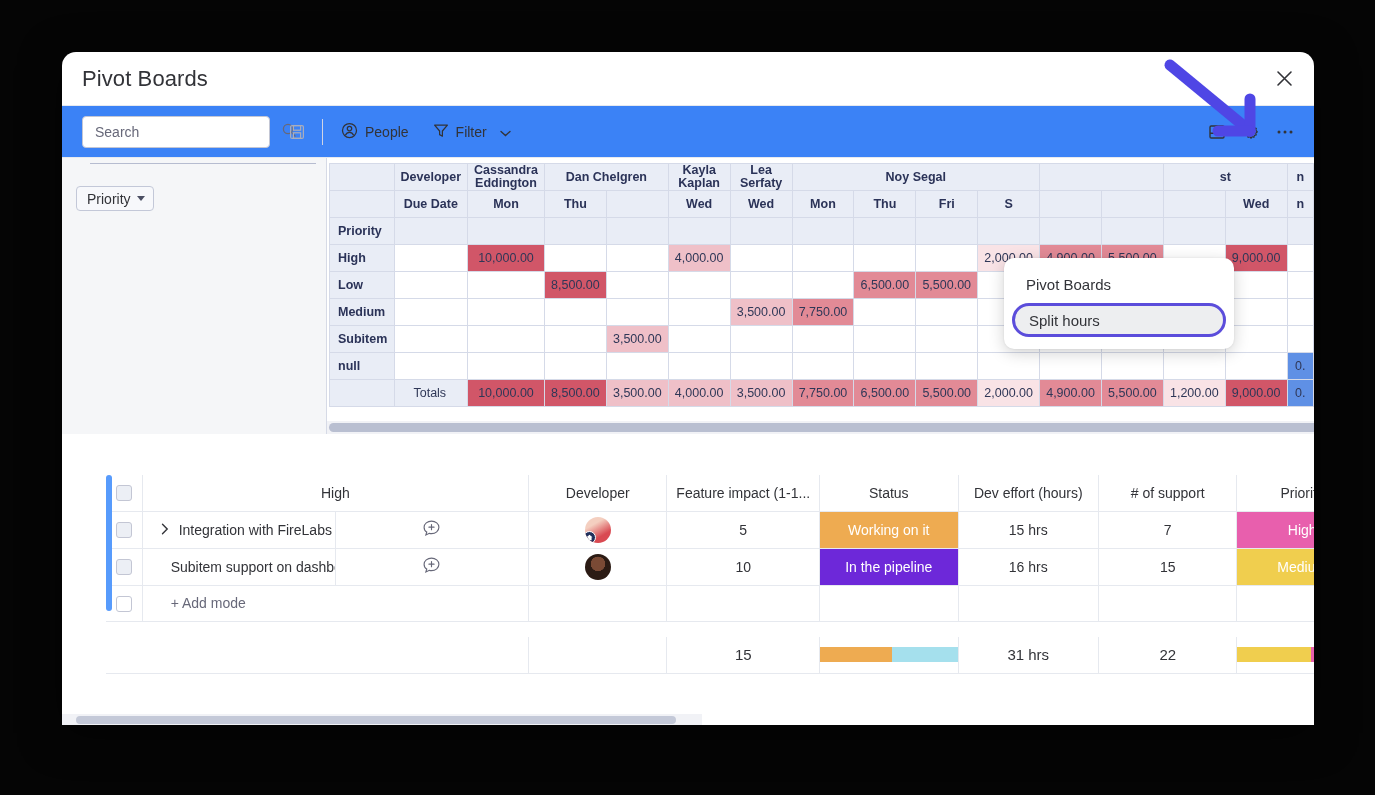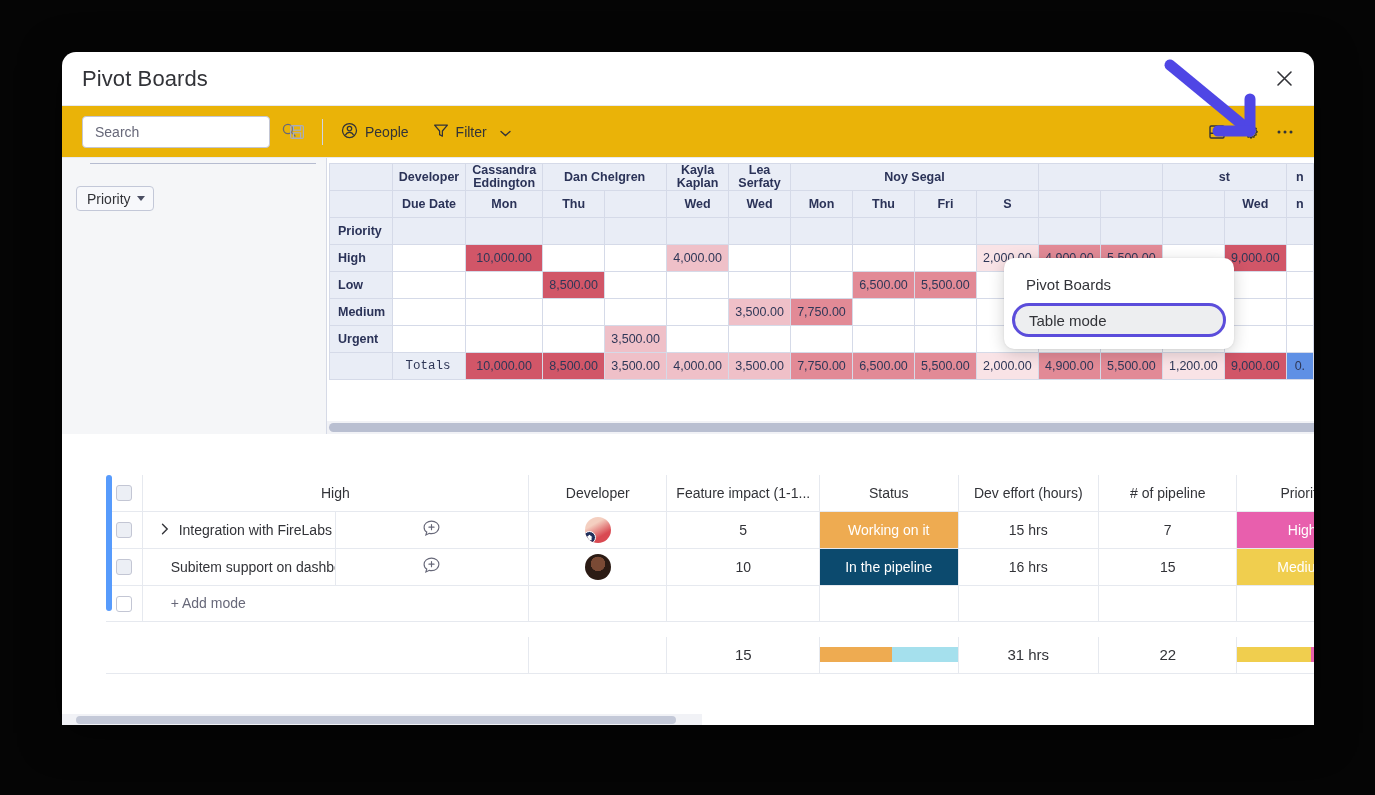--- a/index.html
+++ b/index.html
@@ -40,21 +40,21 @@
     cursor: pointer; color: #323338;
   }
   .close-btn svg { display:block; }
   
   .toolbar {
     height: 52px;
     border-top: 1px solid #e6e9ef;
     display: flex; align-items: center;
     padding: 0 18px 0 20px;
     position: relative;
-    background: #eab308;
+    background: #3b82f6;
   }
   .search-box {
     width: 188px; height: 32px;
     border: 1px solid #c3c6d4; border-radius: 4px;
     display: flex; align-items: center;
     padding: 0 8px 0 12px; gap: 6px;
     background: #fff;
   }
   .search-box input {
     border: none; outline: none; flex: 1;
@@ -130,21 +130,21 @@
     overflow: hidden;
   }
   table.pivot th { background: #e9edf6; font-weight: bold; color: #2b3358; }
   .rowlabel { background:#e9edf6; font-weight:bold; text-align:left !important; padding-left:8px !important; }
   .corner { background:#e9edf6; }
   .lbl-col { width: 68px; }
   .fld-col { width: 72px; }
   .d-col   { width: 65px; }
   td.val { background: #fff; }
   .totals td { font-weight: bold; }
-  .totlabel { background:#e9edf6; text-align:center; padding-right:8px !important; font-weight:bold;font-family:Liberation Mono, monospace; }
+  .totlabel { background:#e9edf6; text-align:center; padding-right:8px !important; font-weight:bold; }
   .hscroll {
     position: absolute; left: 0; right: 0; bottom: 0;
     height: 13px; background: #f1f2f6;
   }
   .hscroll .thumb {
     position: absolute; left: 2px; top: 2px;
     height: 9px; width: 1175px; border-radius: 5px;
     background: #b9bfd1;
   }
   
@@ -455,36 +455,54 @@
               <td class="val d-col"></td>
               <td class="val d-col"></td>
               <td class="val d-col"></td>
               <td class="val d-col"></td>
               <td class="val d-col"></td>
               <td class="val d-col" style="background: rgb(249, 227, 230);">1,200.00</td>
               <td class="val d-col"></td>
               <td class="val d-col"></td>
             </tr>
             <tr>
-              <th class="rowlabel lbl-col">Urgent</th>
+              <th class="rowlabel lbl-col">Subitem</th>
               <td class="val"></td>
               <td class="val d-col"></td>
               <td class="val d-col"></td>
               <td class="val d-col" style="background: rgb(239, 192, 200);">3,500.00</td>
               <td class="val d-col"></td>
               <td class="val d-col"></td>
               <td class="val d-col"></td>
               <td class="val d-col"></td>
               <td class="val d-col"></td>
               <td class="val d-col"></td>
               <td class="val d-col"></td>
               <td class="val d-col"></td>
               <td class="val d-col"></td>
               <td class="val d-col"></td>
               <td class="val d-col"></td>
+            </tr>
+            <tr>
+              <th class="rowlabel lbl-col">null</th>
+              <td class="val"></td>
+              <td class="val d-col"></td>
+              <td class="val d-col"></td>
+              <td class="val d-col"></td>
+              <td class="val d-col"></td>
+              <td class="val d-col"></td>
+              <td class="val d-col"></td>
+              <td class="val d-col"></td>
+              <td class="val d-col"></td>
+              <td class="val d-col"></td>
+              <td class="val d-col"></td>
+              <td class="val d-col"></td>
+              <td class="val d-col"></td>
+              <td class="val d-col"></td>
+              <td class="val d-col" style="background: rgb(95, 144, 229);">0.</td>
             </tr>
             <tr class="totals">
               <th class="totlabel lbl-col"></th>
               <td class="totlabel fld-col">Totals</td>
               <td class="d-col" style="background: rgb(209, 86, 104);">10,000.00</td>
               <td class="d-col" style="background: rgb(209, 86, 104);">8,500.00</td>
               <td class="d-col" style="background: rgb(239, 192, 200);">3,500.00</td>
               <td class="d-col" style="background: rgb(239, 192, 200);">4,000.00</td>
               <td class="d-col" style="background: rgb(239, 192, 200);">3,500.00</td>
               <td class="d-col" style="background: rgb(226, 138, 150);">7,750.00</td>
@@ -502,40 +520,40 @@
       <div class="hscroll">
         <div class="thumb"></div>
       </div>
     </div>
 
     <div class="dropdown" id="view-dd">
         <div class="dd-item">
           <span>Pivot Boards</span>
         </div>
         <div class="dd-item sel">
-          <span>Table mode</span>
+          <span>Split hours</span>
         </div>
       </div>
   </div>
 
   <div class="board">
 
 
     <div style="position:relative">
       <div class="grp-bar" style="left:44px; top:0; height:136px;"></div>
       <table class="board-tbl" id="board-table">
         <thead>
             <tr>
               <th class="cb-col"><span class="checkbox"></span></th>
               <th class="item-col" colspan="2" style="width: 385px;">High</th>
               <th class="dev-col">Developer</th>
               <th class="impact-col">Feature impact (1-1...</th>
               <th class="status-col">Status</th>
               <th class="effort-col">Dev effort (hours)</th>
-              <th class="req-col"># of pipeline</th>
+              <th class="req-col"># of support</th>
               <th class="prio-col">Priority</th>
             </tr>
           </thead>
         <tbody>
             <tr>
               <td class="cb-col"><span class="checkbox"></span></td>
               <td class="item-col">
                 <span class="item-cell">
                   <span><svg width="8" height="12" viewBox="0 0 8 12" fill="none" stroke="#323338" stroke-width="1.4" stroke-linecap="round">
                       <path d="M1.5 1.3 L6.2 6 L1.5 10.7"></path>
@@ -570,21 +588,21 @@
                   <span>Subitem support on dashboards</span>
                 </span>
               </td>
               <td class="chat-col"><span><svg width="19" height="19" viewBox="0 0 20 20" fill="none" stroke="#676879" stroke-width="1.2">
                     <path d="M10 2.2c4.3 0 7.8 2.9 7.8 6.6s-3.5 6.6-7.8 6.6c-.8 0-1.6-.1-2.3-.3l-3.6 1.7.9-3.1C3.3 13 2.2 11 2.2 8.8 2.2 5.1 5.7 2.2 10 2.2z"></path>
                     <path d="M10 5.9v5.4M7.3 8.6h5.4" stroke-linecap="round"></path>
                   </svg></span></td>
               <td class="dev-col"><span class="avatar" style="background:radial-gradient(circle at 50% 38%, #7a4a35 0 34%, #2b1b14 36% 100%)"></span></td>
               <td class="impact-col">10</td>
               <td class="status-col" style="padding: 0px;">
-                <span class="pill" style="background:#0c4a6e;margin:0">In the pipeline</span>
+                <span class="pill" style="background:#6d28d9;margin:0">In the pipeline</span>
               </td>
               <td class="effort-col">16 hrs</td>
               <td class="req-col">15</td>
               <td class="prio-col" style="padding: 0px;">
                 <span class="pill" style="background:#f0ce4e;margin:0">Medium</span>
               </td>
             </tr>
             <tr class="addrow">
               <td class="cb-col"><span class="checkbox plain"></span></td>
               <td class="add-cell" colspan="2">+ Add mode</td>

